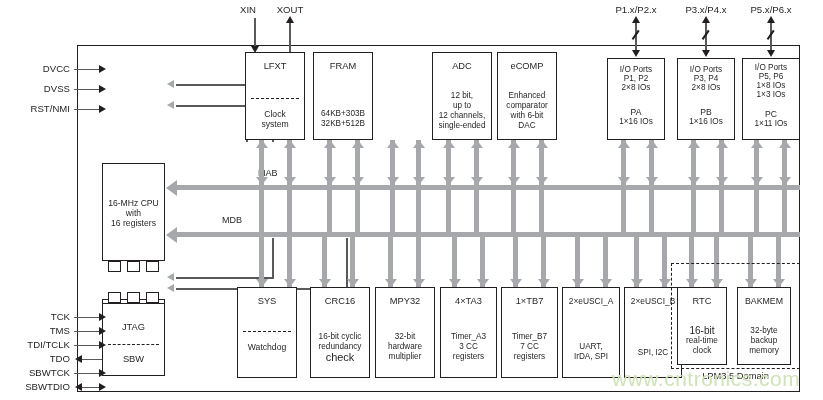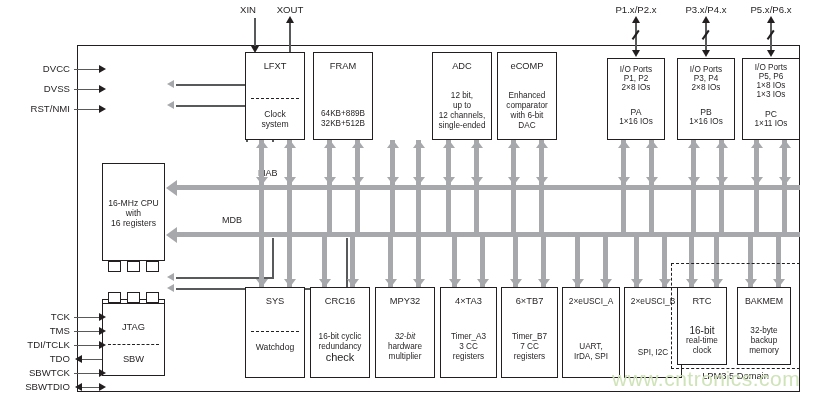--- a/index.html
+++ b/index.html
@@ -158,21 +158,21 @@
 
   <div class="box" style="left:245px;top:52px;width:60px;height:88px;">
     <div class="mod-title" style="top:8px;">LFXT</div>
     <div class="divider" style="top:45px;"></div>
     <div class="mod-sub" style="top:56px;">Clock</div>
     <div class="mod-sub" style="top:66px;">system</div>
   </div>
 
   <div class="box" style="left:313px;top:52px;width:60px;height:88px;">
     <div class="mod-title" style="top:8px;">FRAM</div>
-    <div class="mod-sub" style="top:56px;font-size:8.2px;">64KB+889B</div>
+    <div class="mod-sub" style="top:56px;font-size:8.2px;">64KB+303B</div>
     <div class="mod-sub" style="top:66px;font-size:8.2px;">32KB+512B</div>
   </div>
 
 
   <div class="box" style="left:432px;top:52px;width:60px;height:88px;">
     <div class="mod-title" style="top:8px;">ADC</div>
     <div class="mod-sub" style="top:38px;font-size:8.2px;">12 bit,</div>
     <div class="mod-sub" style="top:48px;font-size:8.2px;">up to</div>
     <div class="mod-sub" style="top:58px;font-size:8.2px;">12 channels,</div>
     <div class="mod-sub" style="top:68px;font-size:8.2px;">single-ended</div>
@@ -310,49 +310,49 @@
   <div class="bus" style="left:689px;top:237px;width:5px;height:50px;"></div>
   <div class="ar dn" style="left:685.5px;top:279px;"></div>
   <div class="bus" style="left:714px;top:237px;width:5px;height:50px;"></div>
   <div class="ar dn" style="left:710.5px;top:279px;"></div>
 
   <div class="bus" style="left:748px;top:237px;width:5px;height:50px;"></div>
   <div class="ar dn" style="left:744.5px;top:279px;"></div>
   <div class="bus" style="left:776px;top:237px;width:5px;height:50px;"></div>
   <div class="ar dn" style="left:772.5px;top:279px;"></div>
 
-  <div class="box" style="left:245px;top:287px;width:60px;height:91px;">
+  <div class="box" style="left:237px;top:287px;width:60px;height:91px;">
     <div class="mod-title" style="top:8px;">SYS</div>
     <div class="divider" style="top:43px;"></div>
     <div class="mod-sub" style="top:54px;">Watchdog</div>
   </div>
 
   <div class="box" style="left:310px;top:287px;width:60px;height:91px;">
     <div class="mod-title" style="top:8px;">CRC16</div>
     <div class="mod-sub" style="top:44px;font-size:8.2px;">16-bit cyclic</div>
     <div class="mod-sub" style="top:54px;font-size:8.2px;">redundancy</div>
     <div class="mod-sub" style="top:64px;font-size:11px;">check</div>
   </div>
 
   <div class="box" style="left:375px;top:287px;width:60px;height:91px;">
     <div class="mod-title" style="top:8px;">MPY32</div>
-    <div class="mod-sub" style="top:44px;font-size:8.2px;font-style:italic;">32-bit</div>
+    <div class="mod-sub" style="top:44px;font-size:8.2px;">32-bit</div>
     <div class="mod-sub" style="top:54px;font-size:8.2px;">hardware</div>
     <div class="mod-sub" style="top:64px;font-size:8.2px;">multiplier</div>
   </div>
 
   <div class="box" style="left:440px;top:287px;width:57px;height:91px;">
     <div class="mod-title" style="top:8px;">4×TA3</div>
     <div class="mod-sub" style="top:44px;font-size:8.2px;">Timer_A3</div>
     <div class="mod-sub" style="top:54px;font-size:8.2px;">3 CC</div>
     <div class="mod-sub" style="top:64px;font-size:8.2px;">registers</div>
   </div>
 
   <div class="box" style="left:501px;top:287px;width:57px;height:91px;">
-    <div class="mod-title" style="top:8px;">6×TB7</div>
+    <div class="mod-title" style="top:8px;">1×TB7</div>
     <div class="mod-sub" style="top:44px;font-size:8.2px;">Timer_B7</div>
     <div class="mod-sub" style="top:54px;font-size:8.2px;">7 CC</div>
     <div class="mod-sub" style="top:64px;font-size:8.2px;">registers</div>
   </div>
 
   <div class="box" style="left:562px;top:287px;width:58px;height:91px;">
     <div class="mod-title" style="top:8px;font-size:8.4px;">2×eUSCI_A</div>
     <div class="mod-sub" style="top:54px;font-size:8.2px;">UART,</div>
     <div class="mod-sub" style="top:64px;font-size:8.2px;">IrDA, SPI</div>
   </div>

